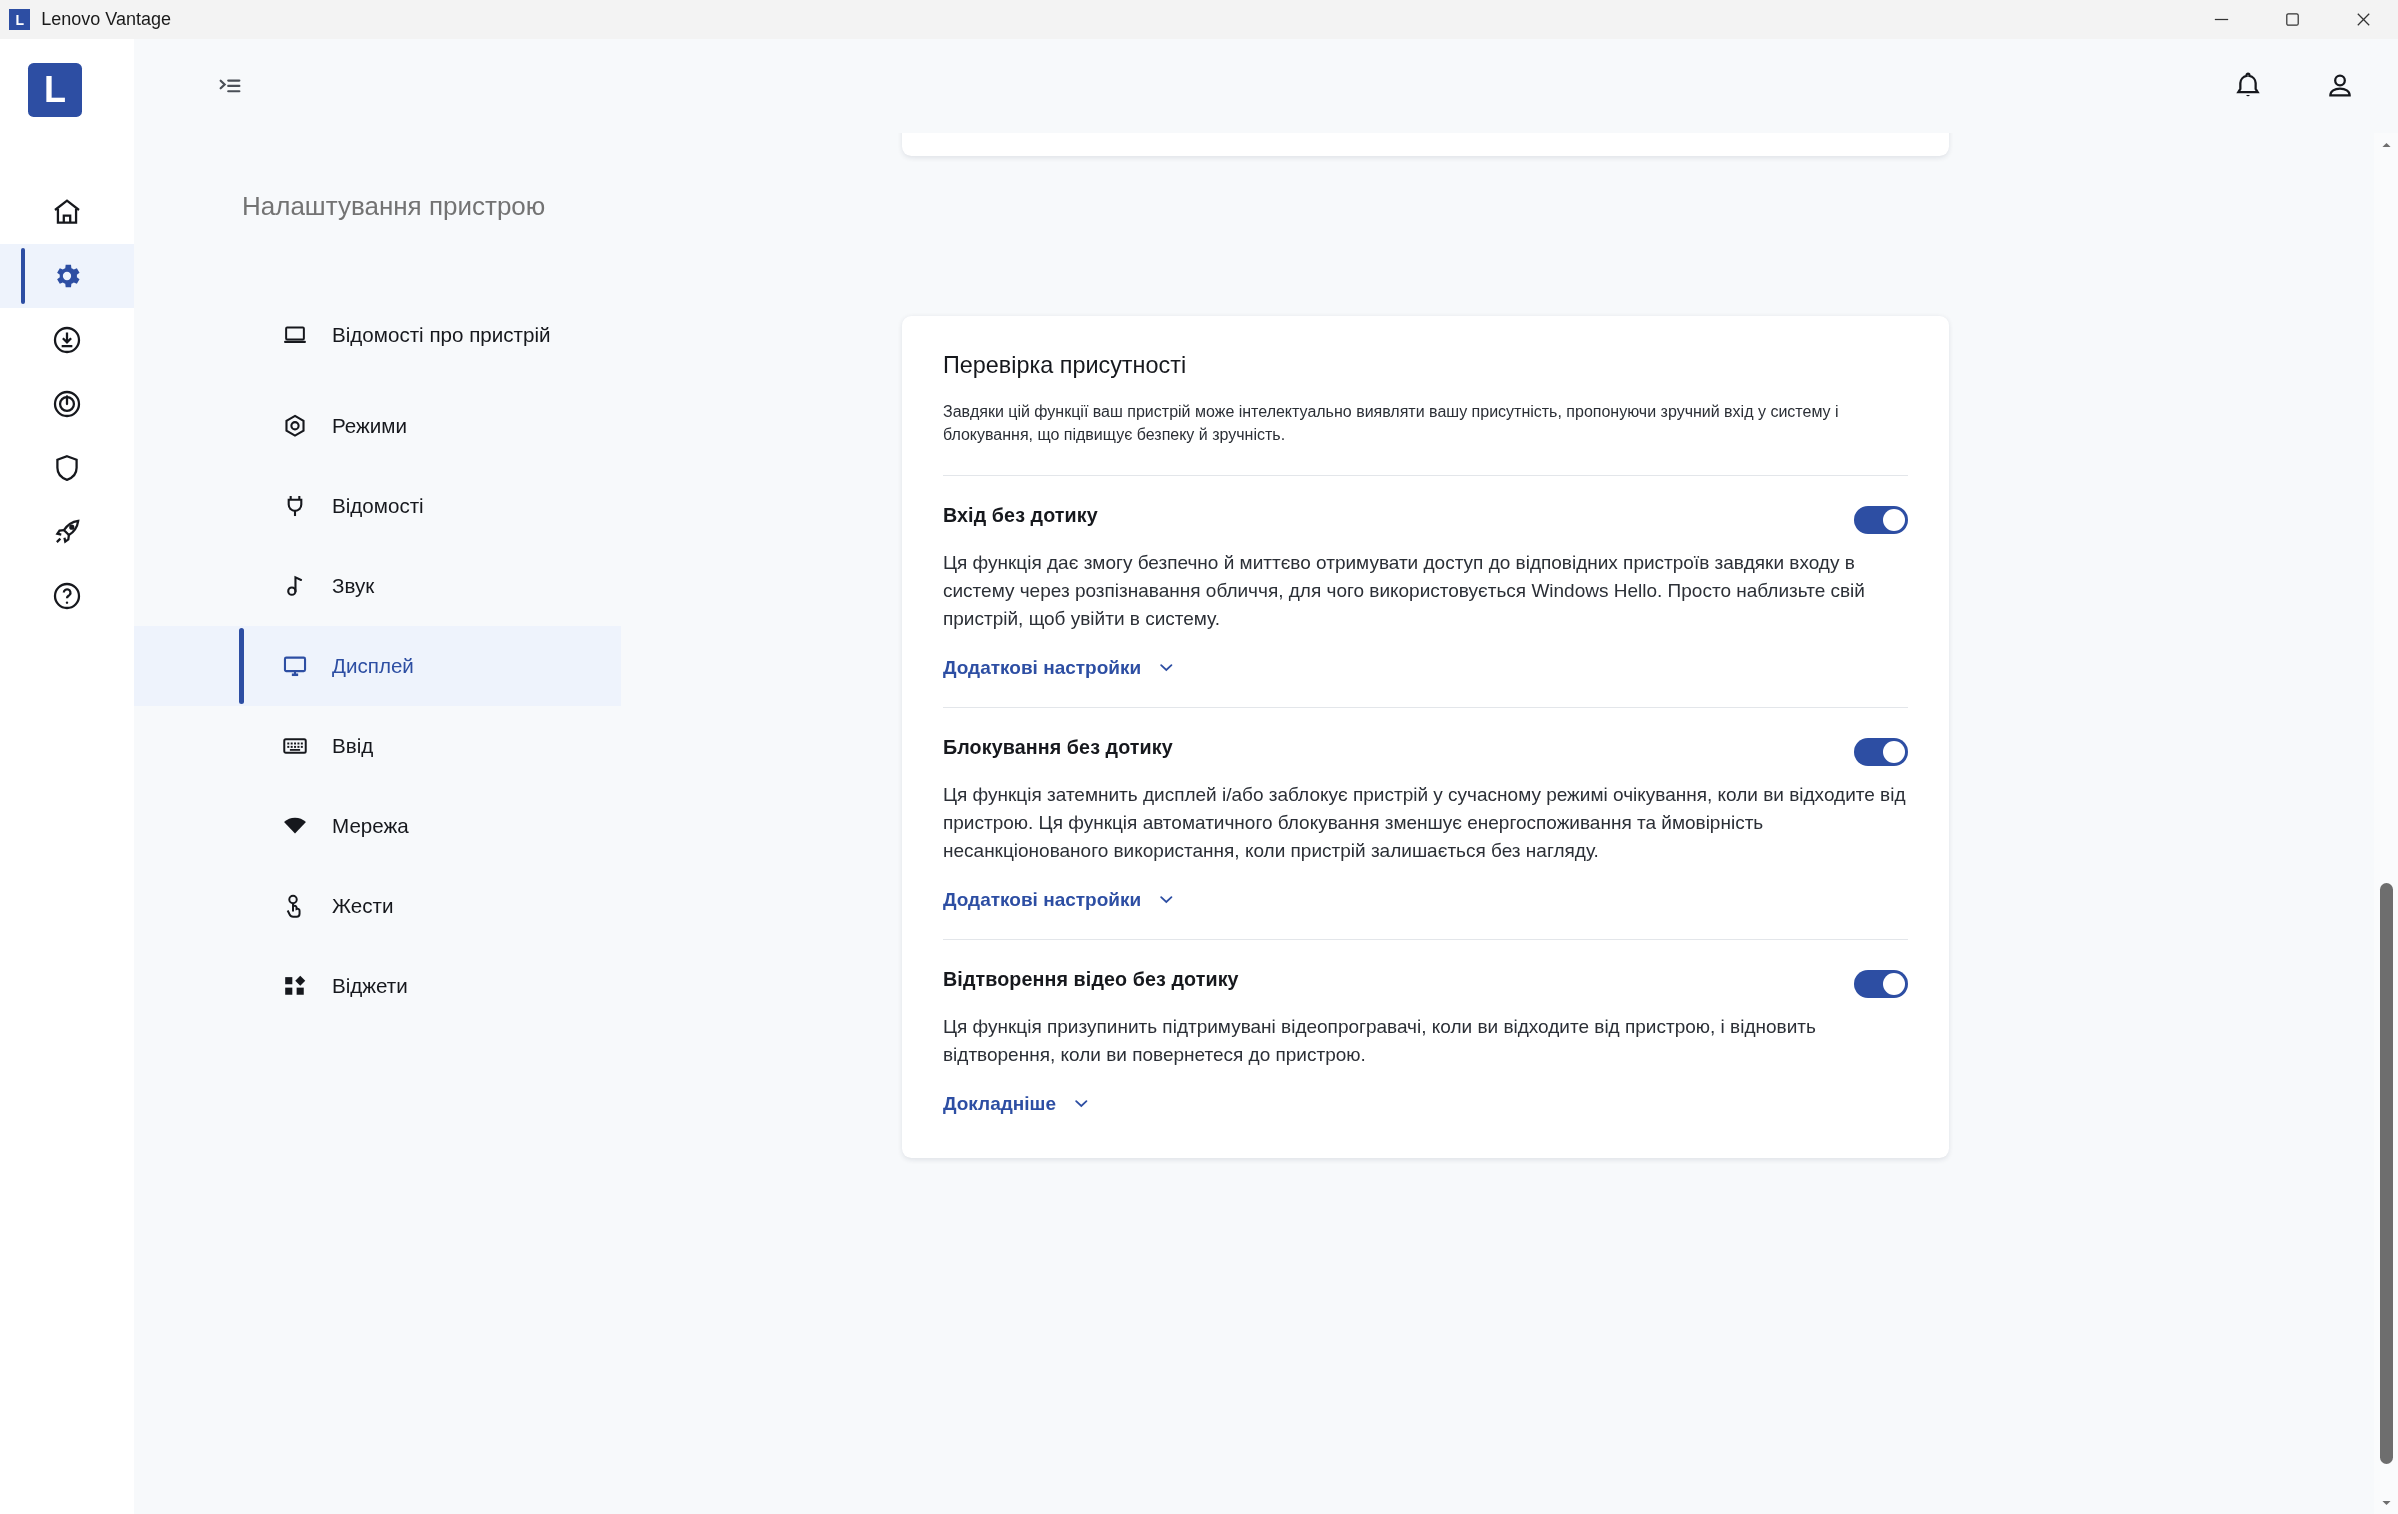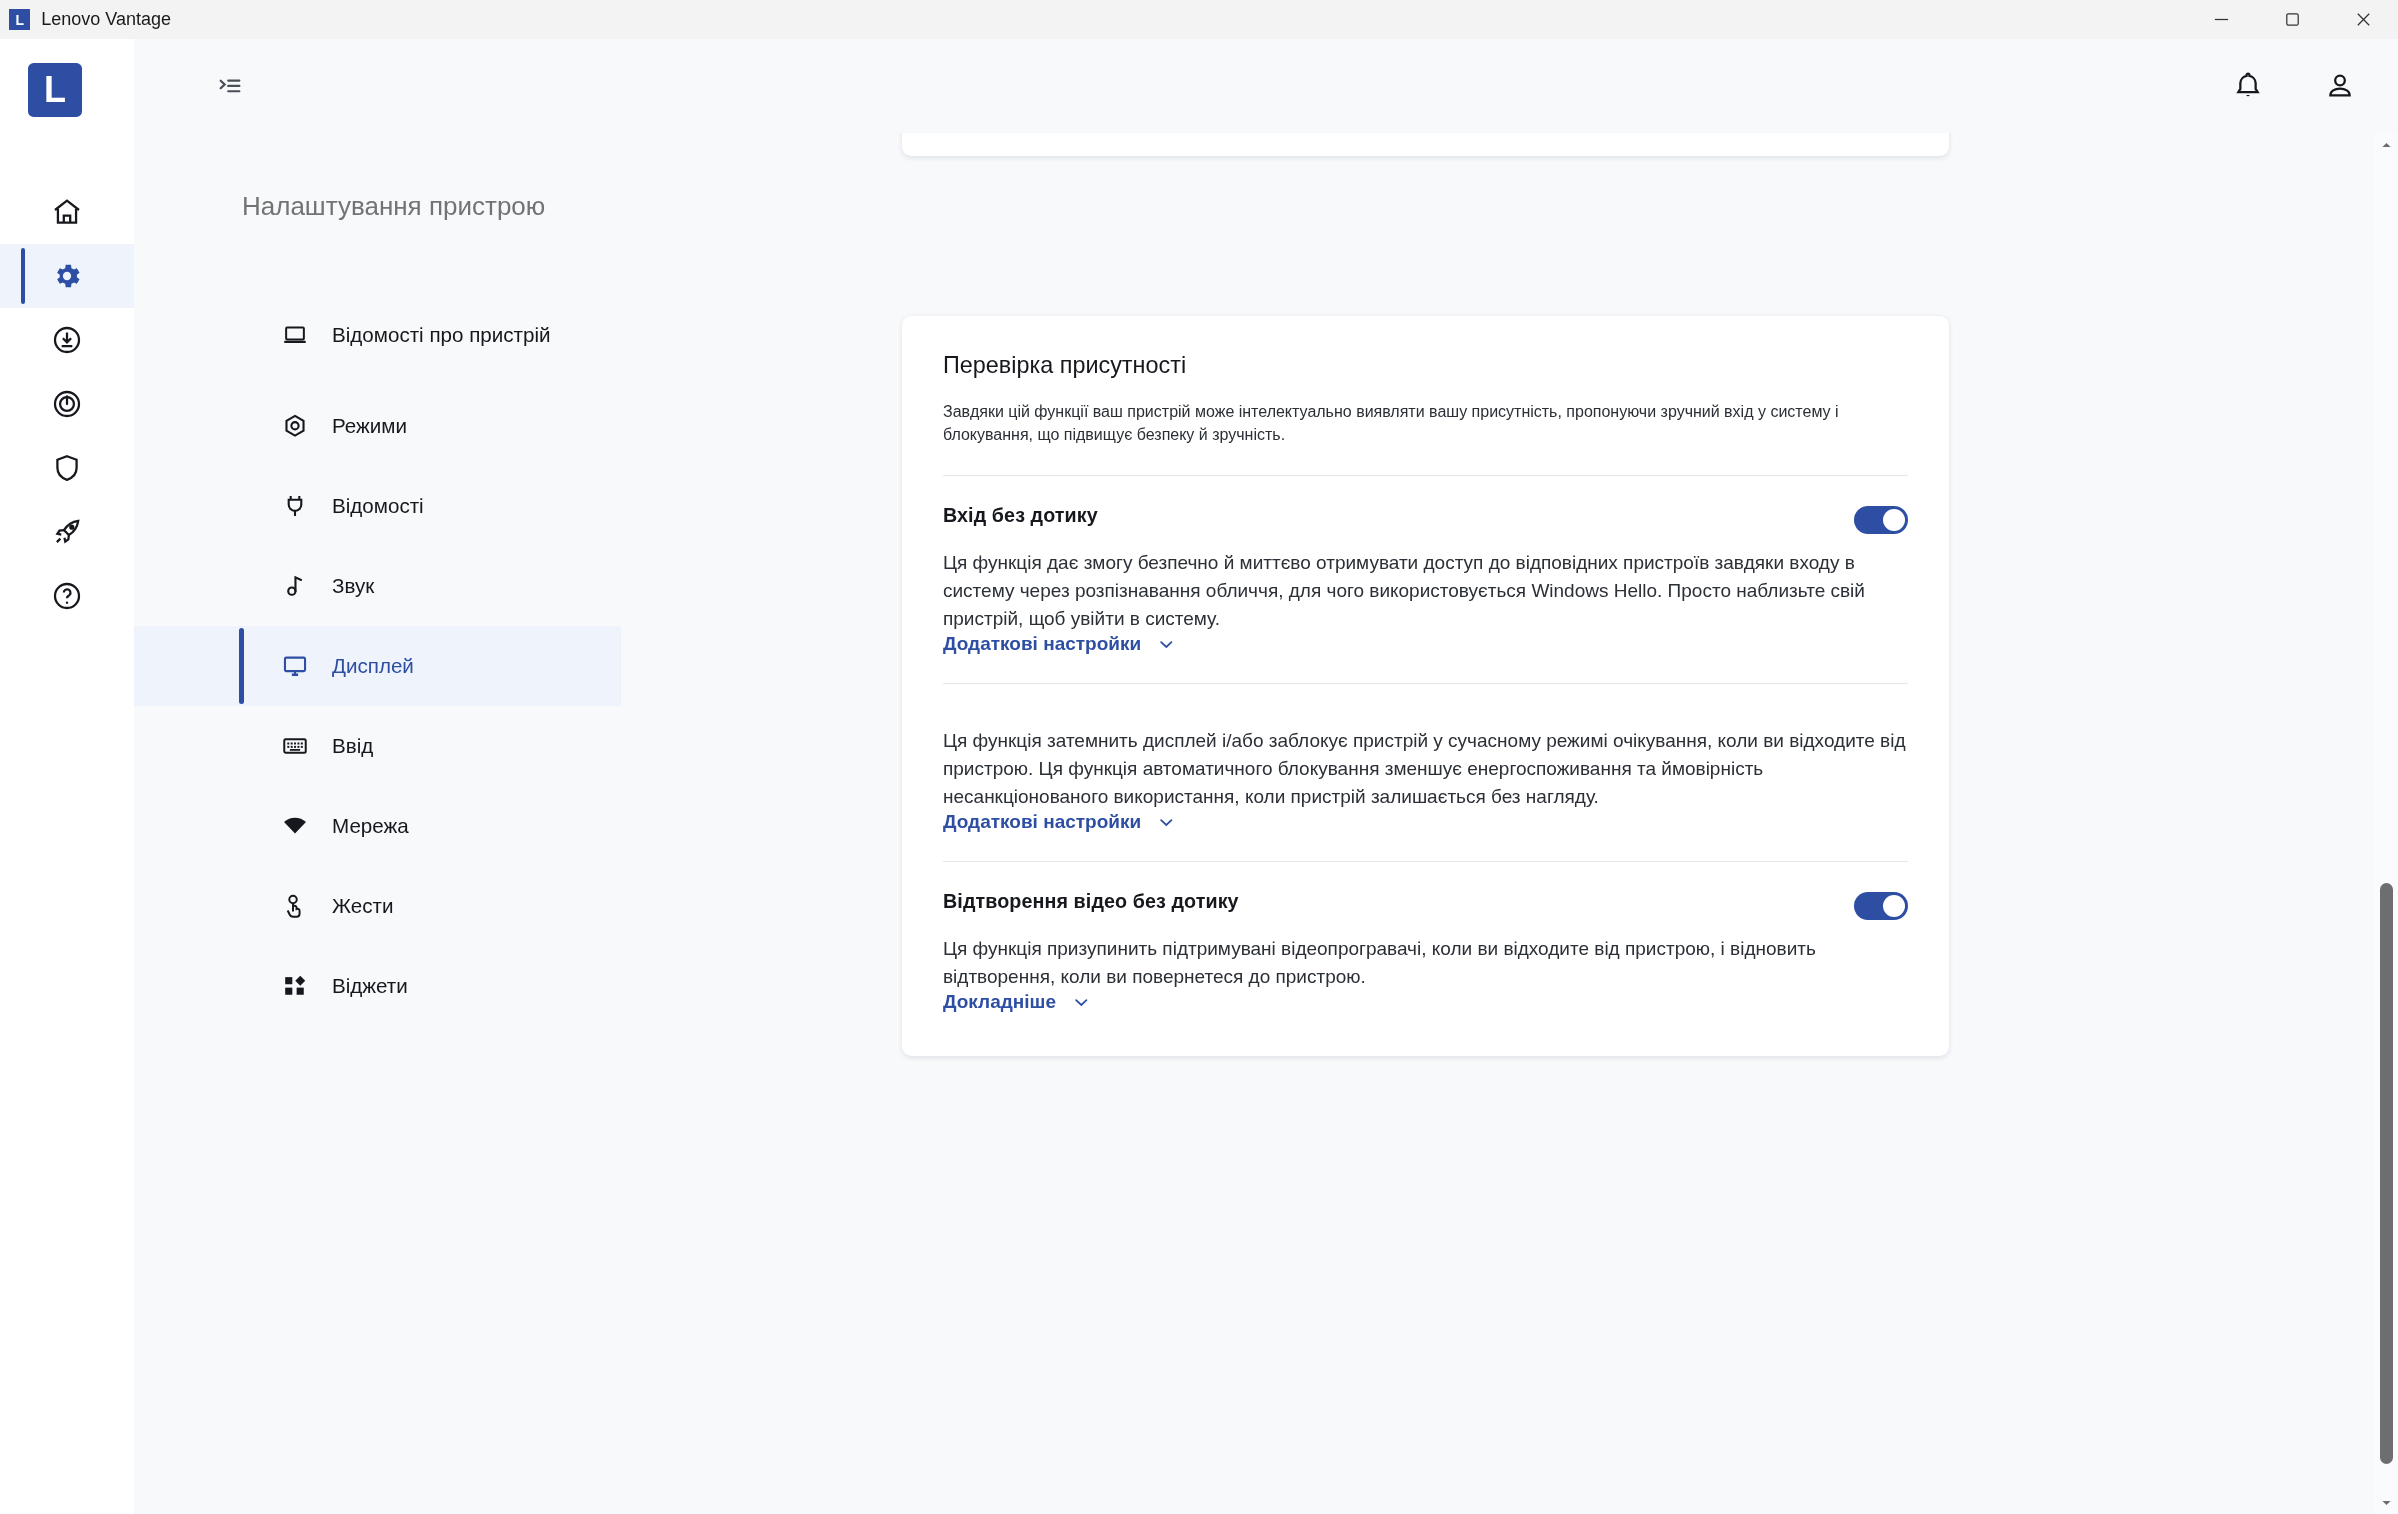--- a/index.html
+++ b/index.html
@@ -163,21 +163,22 @@
   }
   .setting-title {
     font-size: 19.7px; color: #16181d; font-weight: bold;
     letter-spacing: 0.1px;
   }
   .setting-desc {
     font-size: 19px; line-height: 1.48; color: #2b2f36;
     max-width: 1124px; margin-top: 15px;
   }
   .setting-link {
-    display: inline-flex; align-items: center; gap: 15px;
+    margin-top: 24px;
+    display: inline-flex; align-items: flex-start; gap: 15px;
     color: #2d4ea3; font-size: 19px; font-weight: bold;
   }
   .setting-link svg { color: #2d4ea3; }
 
   
   .toggle {
     width: 54px; height: 28px;
     border-radius: 14px;
     background: #2d4ea3;
     position: relative; flex: none;
@@ -458,20 +459,26 @@
           <span>Додаткові настройки</span>
           <svg width="20.6" height="20.6" viewBox="0 0 24 24" fill="none" stroke="currentColor" stroke-width="2.1" stroke-linecap="round">
             <path d="M6 9.5l6 5.6 6-5.6"></path>
           </svg>
         </div>
       </div>
 
       <div class="divider"></div>
 
       <div class="setting-row">
+        <div class="setting-head">
+          <div class="setting-title">Блокування без дотику</div>
+          <div class="toggle">
+            <div class="knob"></div>
+          </div>
+        </div>
         <div class="setting-desc">Ця функція затемнить дисплей і/або заблокує пристрій у сучасному режимі очікування, коли ви відходите від пристрою. Ця функція автоматичного блокування зменшує енергоспоживання та ймовірність несанкціонованого використання, коли пристрій залишається без нагляду.</div>
         <div class="setting-link">
           <span>Додаткові настройки</span>
           <svg width="20.6" height="20.6" viewBox="0 0 24 24" fill="none" stroke="currentColor" stroke-width="2.1" stroke-linecap="round">
             <path d="M6 9.5l6 5.6 6-5.6"></path>
           </svg>
         </div>
       </div>
 
       <div class="divider"></div>

